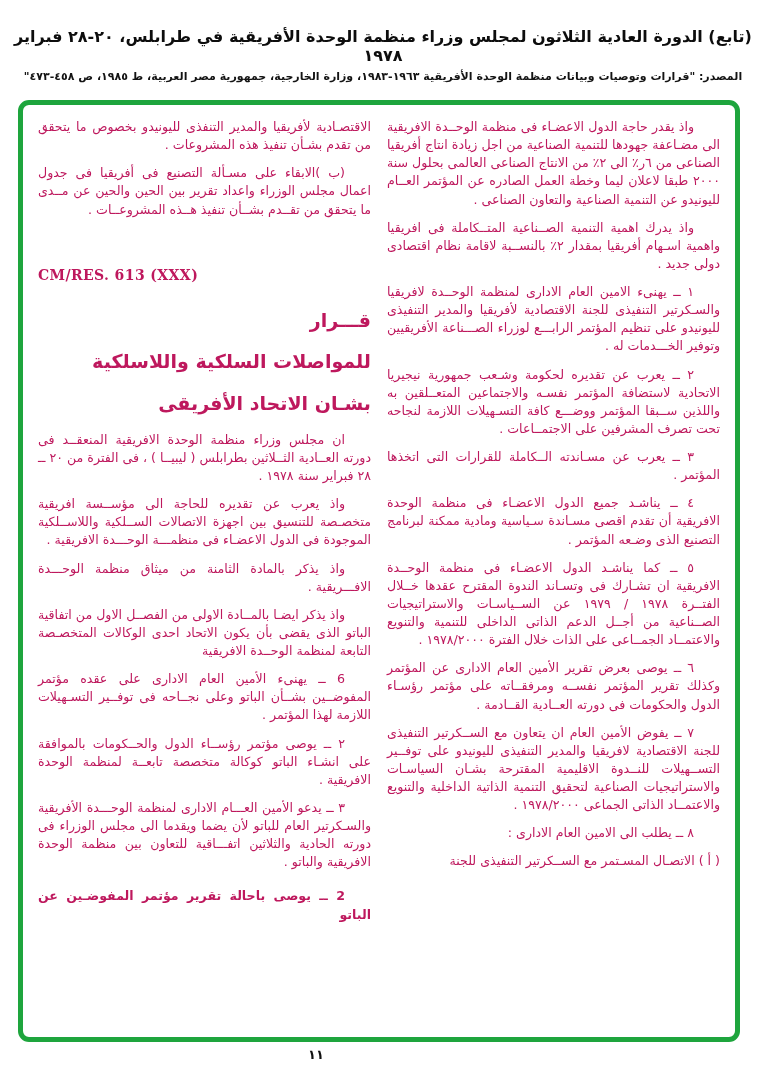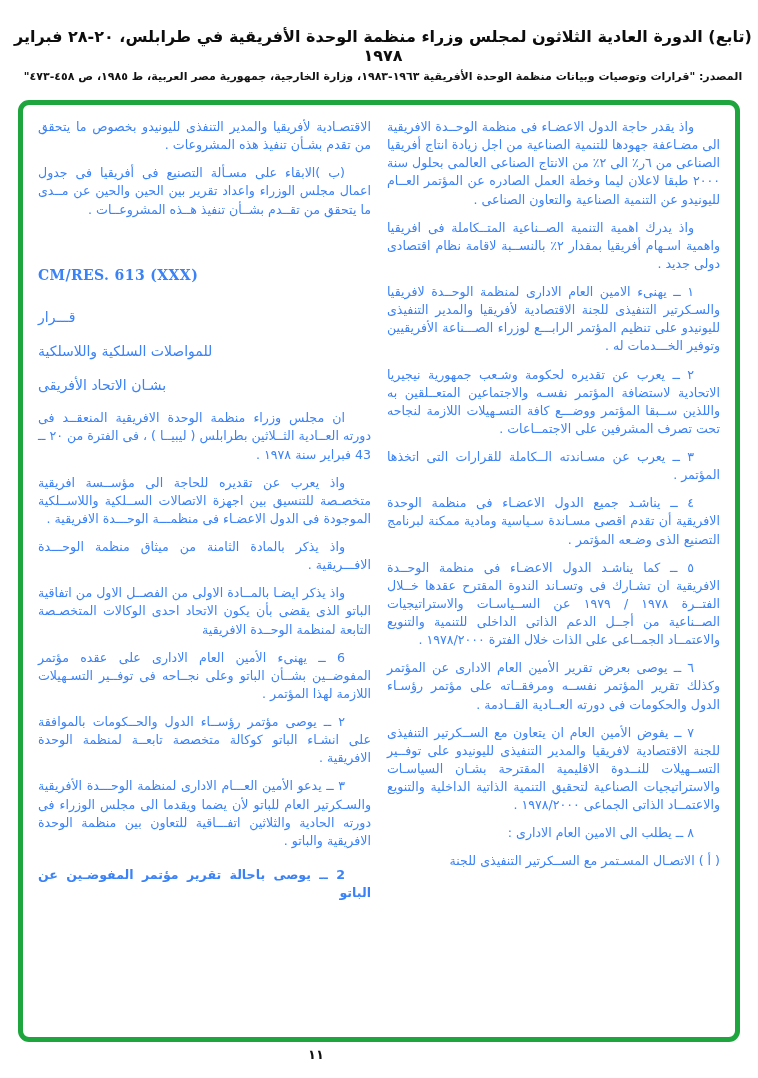--- a/index.html
+++ b/index.html
@@ -16,26 +16,26 @@
     margin:5px auto 0;font-size:11px;font-weight:bold;color:#131313;
   }
   .doc-box{
     position:absolute;left:18px;top:100px;width:722px;height:942px;
     box-sizing:border-box;border:5px solid #1ea53d;border-radius:11px;
     padding:13px 15px 10px;background:#ffffff;overflow:hidden;
   }
   .columns{display:flex;direction:rtl;gap:16px;height:100%;}
   .col{
     flex:1 1 0;direction:rtl;text-align:justify;font-size:12.6px;
-    line-height:1.44;color:#3b82f6;
+    line-height:1.44;color:#be185d;
   }
   .para{margin:0 0 10px;}
   .indent{text-indent:26px;}
   .bold{font-weight:bold;}
-  .heading{text-align:left;font-weight:normal;margin:0 0 14px;font-size:14px;text-indent:0;}
+  .heading{text-align:right;font-weight:bold;margin:0 0 14px;font-size:19px;text-indent:0;}
   .latin{
     direction:ltr;text-align:left;font-family:"DejaVu Serif","Liberation Serif",serif;
     font-weight:bold;font-size:14px;letter-spacing:.4px;margin:0 0 8px;text-indent:0;
   }
   .page-number{
     position:absolute;top:1047px;left:0;width:632px;text-align:center;
     font-size:13px;font-weight:bold;color:#111;
   }
 </style>
 </head>
@@ -61,21 +61,21 @@
         <div class="para indent" style="margin-top: 6px;">٨ ــ يطلب الى الامين العام الادارى :</div>
         <div class="para" style="margin-top: 8px;">( أ ) الاتصـال المسـتمر مع الســكرتير التنفيذى للجنة</div>
       </div>
     <div class="col">
         <div class="para">الاقتصـادية لأفريقيا والمدير التنفذى لليونيدو بخصوص ما يتحقق من تقدم بشـأن تنفيذ هذه المشروعات .</div>
         <div class="para indent">(ب )الابقاء على مسـألة التصنيع فى أفريقيا فى جدول اعمال مجلس الوزراء واعداد تقرير بين الحين والحين عن مــدى ما يتحقق من تقــدم بشــأن تنفيذ هــذه المشروعــات .</div>
         <div class="latin" style="margin-top: 46px;">CM/RES. 613 (XXX)</div>
         <div class="heading" style="margin-top: 22px;">قـــرار</div>
         <div class="heading">للمواصلات السلكية واللاسلكية</div>
         <div class="heading">بشـان الاتحاد الأفريقى</div>
-        <div class="para indent" style="margin-top: 14px;">ان مجلس وزراء منظمة الوحدة الافريقية المنعقــد فى دورته العــادية الثــلاثين بطرابلس ( ليبيــا ) ، فى الفترة من ٢٠ ــ 43 فبراير سنة ١٩٧٨ .</div>
+        <div class="para indent" style="margin-top: 14px;">ان مجلس وزراء منظمة الوحدة الافريقية المنعقــد فى دورته العــادية الثــلاثين بطرابلس ( ليبيــا ) ، فى الفترة من ٢٠ ــ ٢٨ فبراير سنة ١٩٧٨ .</div>
         <div class="para indent">واذ يعرب عن تقديره للحاجة الى مؤســسة افريقية متخصـصة للتنسيق بين اجهزة الاتصالات الســلكية واللاســلكية الموجودة فى الدول الاعضـاء فى منظمـــة الوحـــدة الافريقية .</div>
         <div class="para indent">واذ يذكر بالمادة الثامنة من ميثاق منظمة الوحـــدة الافـــريقية .</div>
         <div class="para indent">واذ يذكر ايضـا بالمــادة الاولى من الفصــل الاول من اتفاقية الباتو الذى يقضى بأن يكون الاتحاد احدى الوكالات المتخصـصة التابعة لمنظمة الوحــدة الافريقية</div>
         <div class="para indent">6 ــ يهنىء الأمين العام الادارى على عقده مؤتمر المفوضــين بشــأن الباتو وعلى نجــاحه فى توفــير التسـهيلات اللازمة لهذا المؤتمر .</div>
         <div class="para indent">٢ ــ يوصى مؤتمر رؤســاء الدول والحــكومات بالموافقة على انشـاء الباتو كوكالة متخصصة تابعــة لمنظمة الوحدة الافريقية .</div>
         <div class="para indent" style="margin-top: 6px;">٣ ــ يدعو الأمين العـــام الادارى لمنظمة الوحـــدة الأفريقية والسـكرتير العام للباتو لأن يضما ويقدما الى مجلس الوزراء فى دورته الحادية والثلاثين اتفـــاقية للتعاون بين منظمة الوحدة الافريقية والباتو .</div>
         <div class="para indent bold" style="margin-top: 16px;">2 ــ يوصى باحالة تقرير مؤتمر المفوضـين عن الباتو</div>
       </div>
   </div>
 </div>

